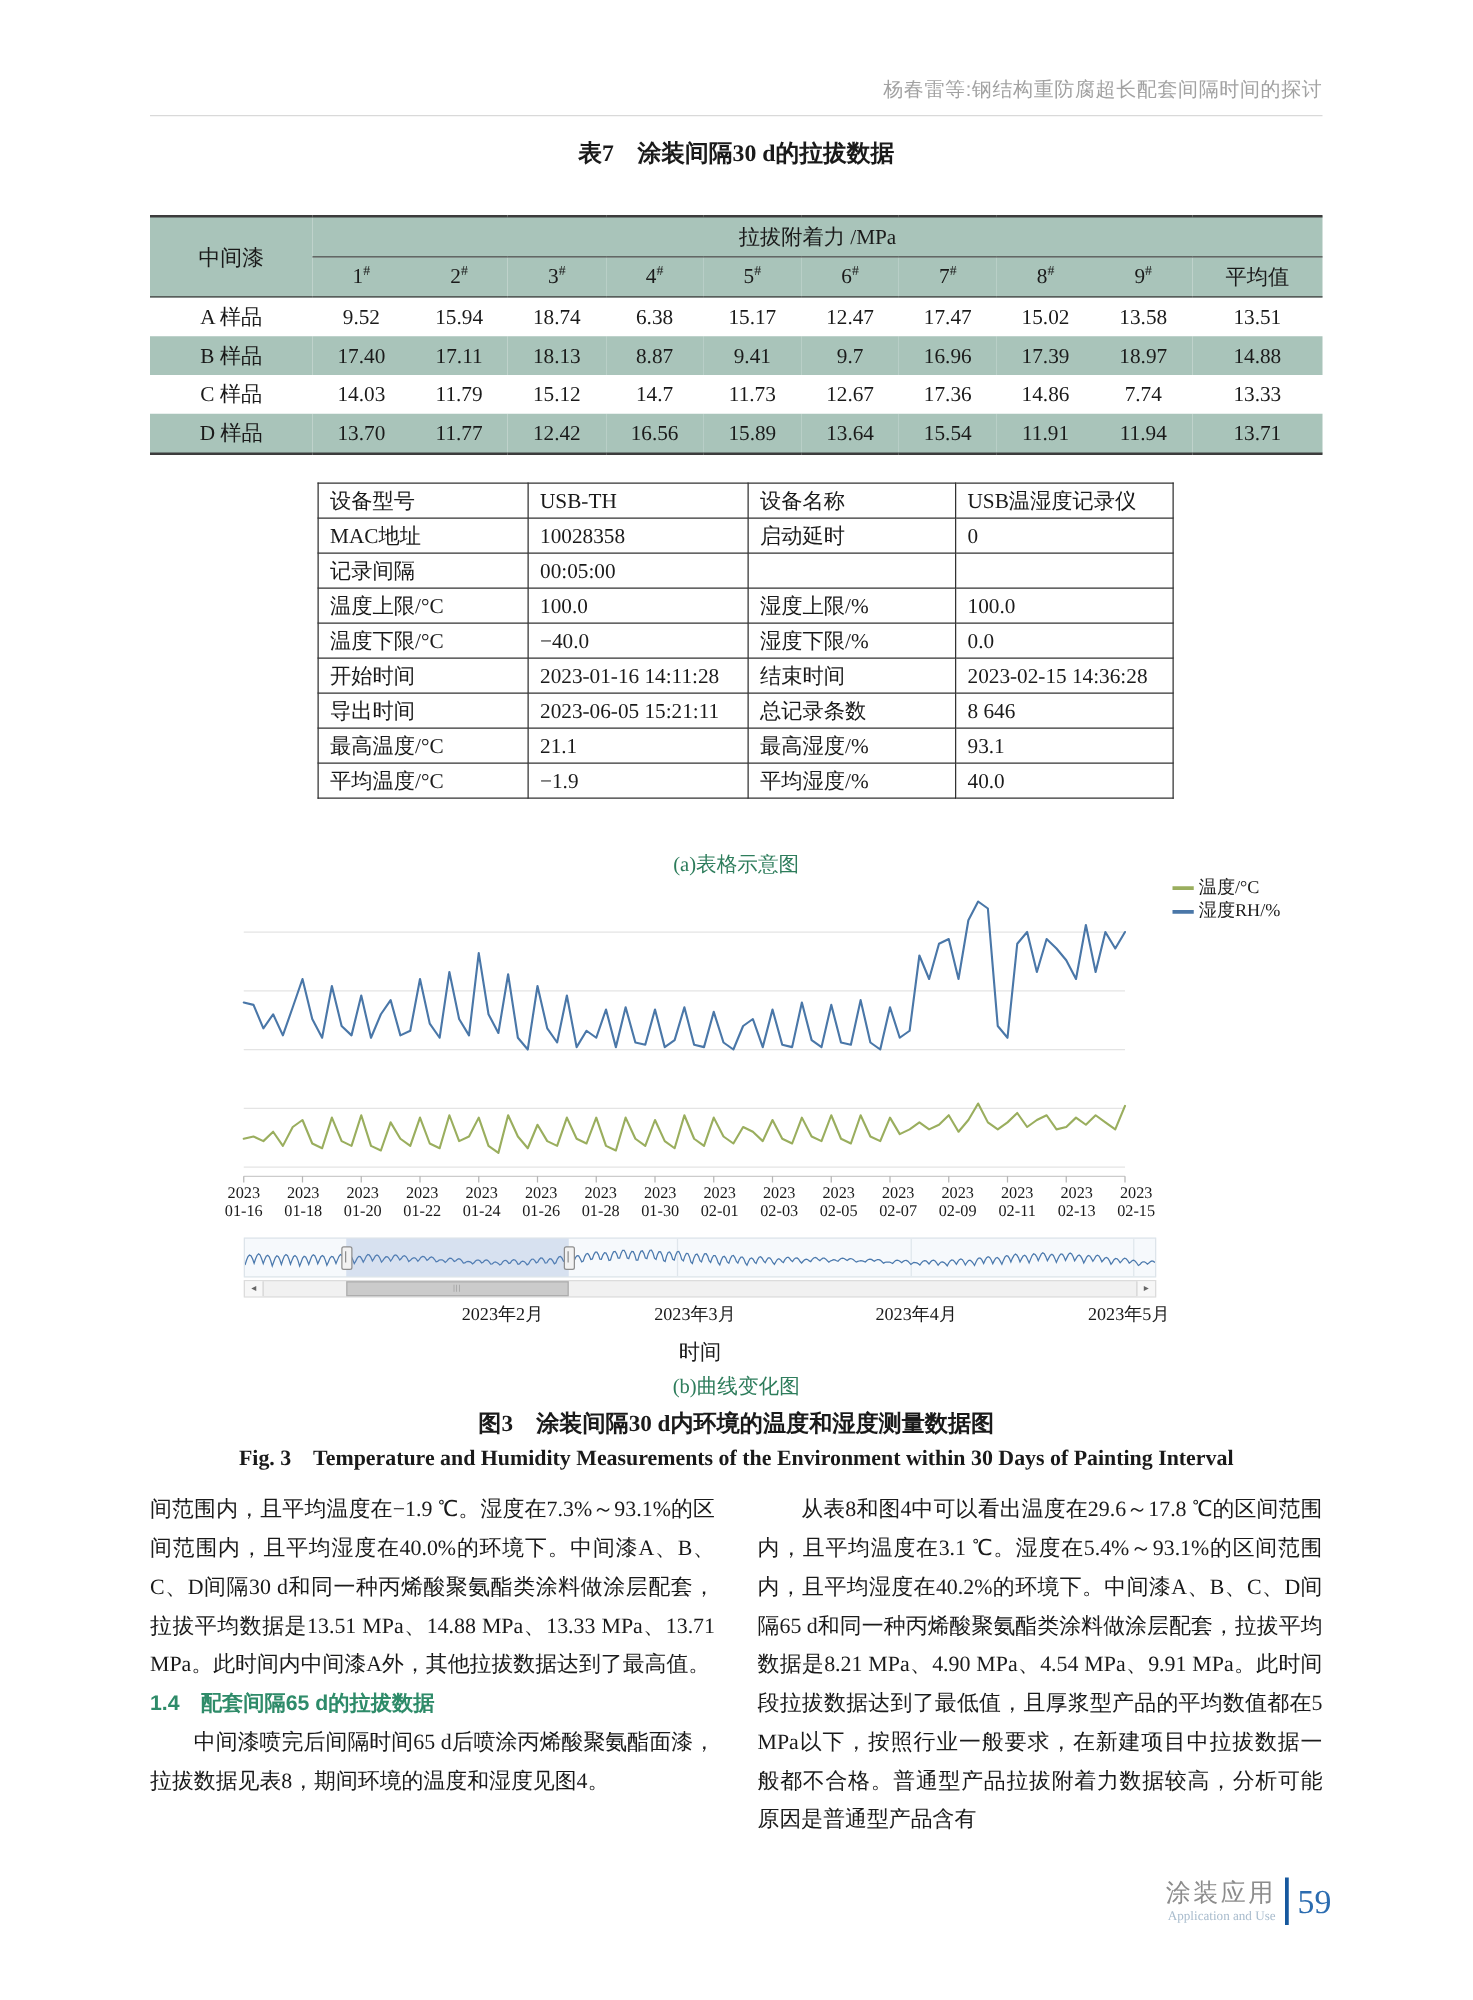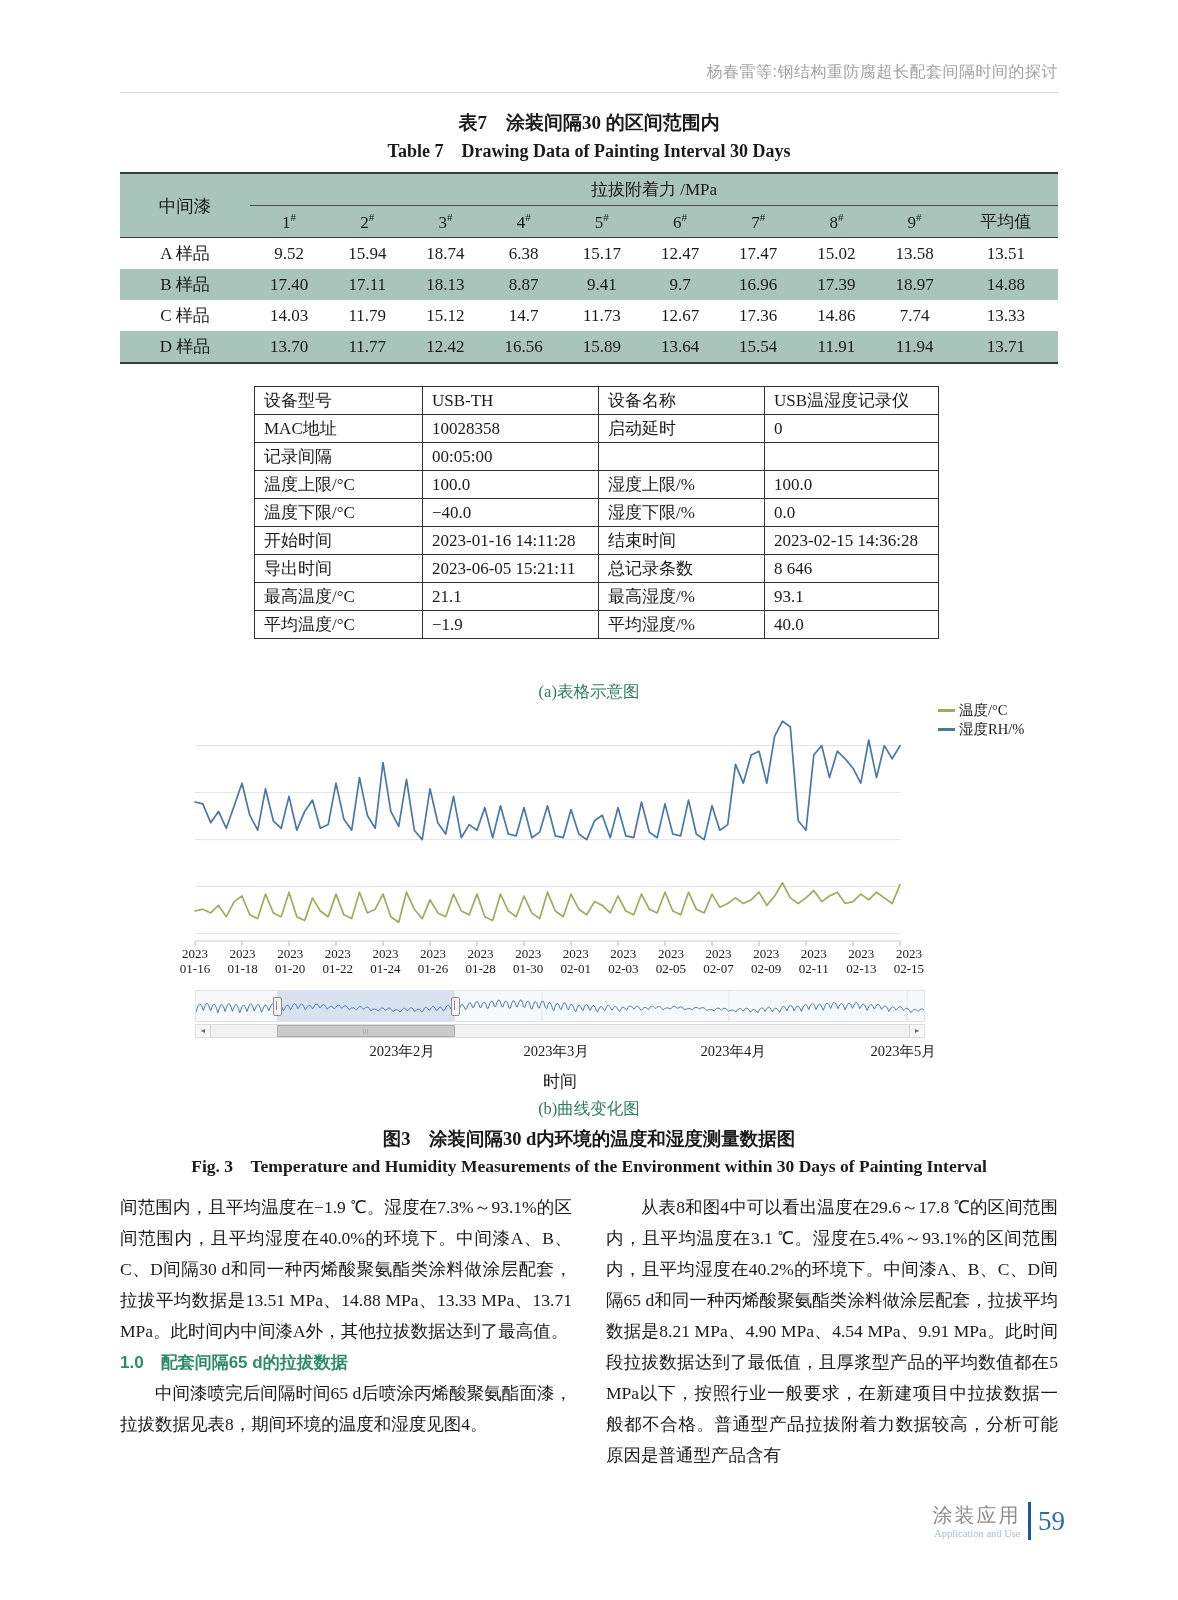--- a/index.html
+++ b/index.html
@@ -102,22 +102,21 @@
   .f-page{font-size:27px;color:#2b6cb0;}
 </style>
 </head>
 <body>
 
 <div class="page">
 
   <div class="runhead">杨春雷等:钢结构重防腐超长配套间隔时间的探讨</div>
   <div class="headrule"></div>
 
-  <div class="t7-title-zh">表7　涂装间隔30 的区间范围内</div>
-  <div class="t7-title-en">Table 7　Drawing Data of Painting Interval 30 Days</div>
+  <div class="t7-title-zh">表7　涂装间隔30 d的拉拔数据</div>
 
   <div class="t7-wrap">
     <table class="t7">
       <thead>
         <tr>
           <th class="t7-side" rowspan="2">中间漆</th>
           <th class="t7-group" colspan="10">拉拔附着力 /MPa</th>
         </tr>
         <tr>
 
@@ -442,21 +441,21 @@
       <span class="month">2023年5月</span>
     </div>
 
   <div class="time-label">时间</div>
   <div class="cap-b">(b)曲线变化图</div>
   <div class="fig-zh">图3　涂装间隔30 d内环境的温度和湿度测量数据图</div>
   <div class="fig-en">Fig. 3　Temperature and Humidity Measurements of the Environment within 30 Days of Painting Interval</div>
 
   <div class="col col-left">
     <p>间范围内，且平均温度在−1.9 ℃。湿度在7.3%～93.1%的区间范围内，且平均湿度在40.0%的环境下。中间漆A、B、C、D间隔30 d和同一种丙烯酸聚氨酯类涂料做涂层配套，拉拔平均数据是13.51 MPa、14.88 MPa、13.33 MPa、13.71 MPa。此时间内中间漆A外，其他拉拔数据达到了最高值。</p>
-    <p class="sec-head">1.0　配套间隔65 d的拉拔数据</p>
+    <p class="sec-head">1.4　配套间隔65 d的拉拔数据</p>
     <p class="indent">中间漆喷完后间隔时间65 d后喷涂丙烯酸聚氨酯面漆，拉拔数据见表8，期间环境的温度和湿度见图4。</p>
   </div>
   <div class="col col-right">
     <p class="indent">从表8和图4中可以看出温度在29.6～17.8 ℃的区间范围内，且平均温度在3.1 ℃。湿度在5.4%～93.1%的区间范围内，且平均湿度在40.2%的环境下。中间漆A、B、C、D间隔65 d和同一种丙烯酸聚氨酯类涂料做涂层配套，拉拔平均数据是8.21 MPa、4.90 MPa、4.54 MPa、9.91 MPa。此时间段拉拔数据达到了最低值，且厚浆型产品的平均数值都在5 MPa以下，按照行业一般要求，在新建项目中拉拔数据一般都不合格。普通型产品拉拔附着力数据较高，分析可能原因是普通型产品含有</p>
   </div>
 
   <div class="footer">
     <div class="f-names">
       <div class="f-zh">涂装应用</div>
       <div class="f-en">Application and Use</div>

